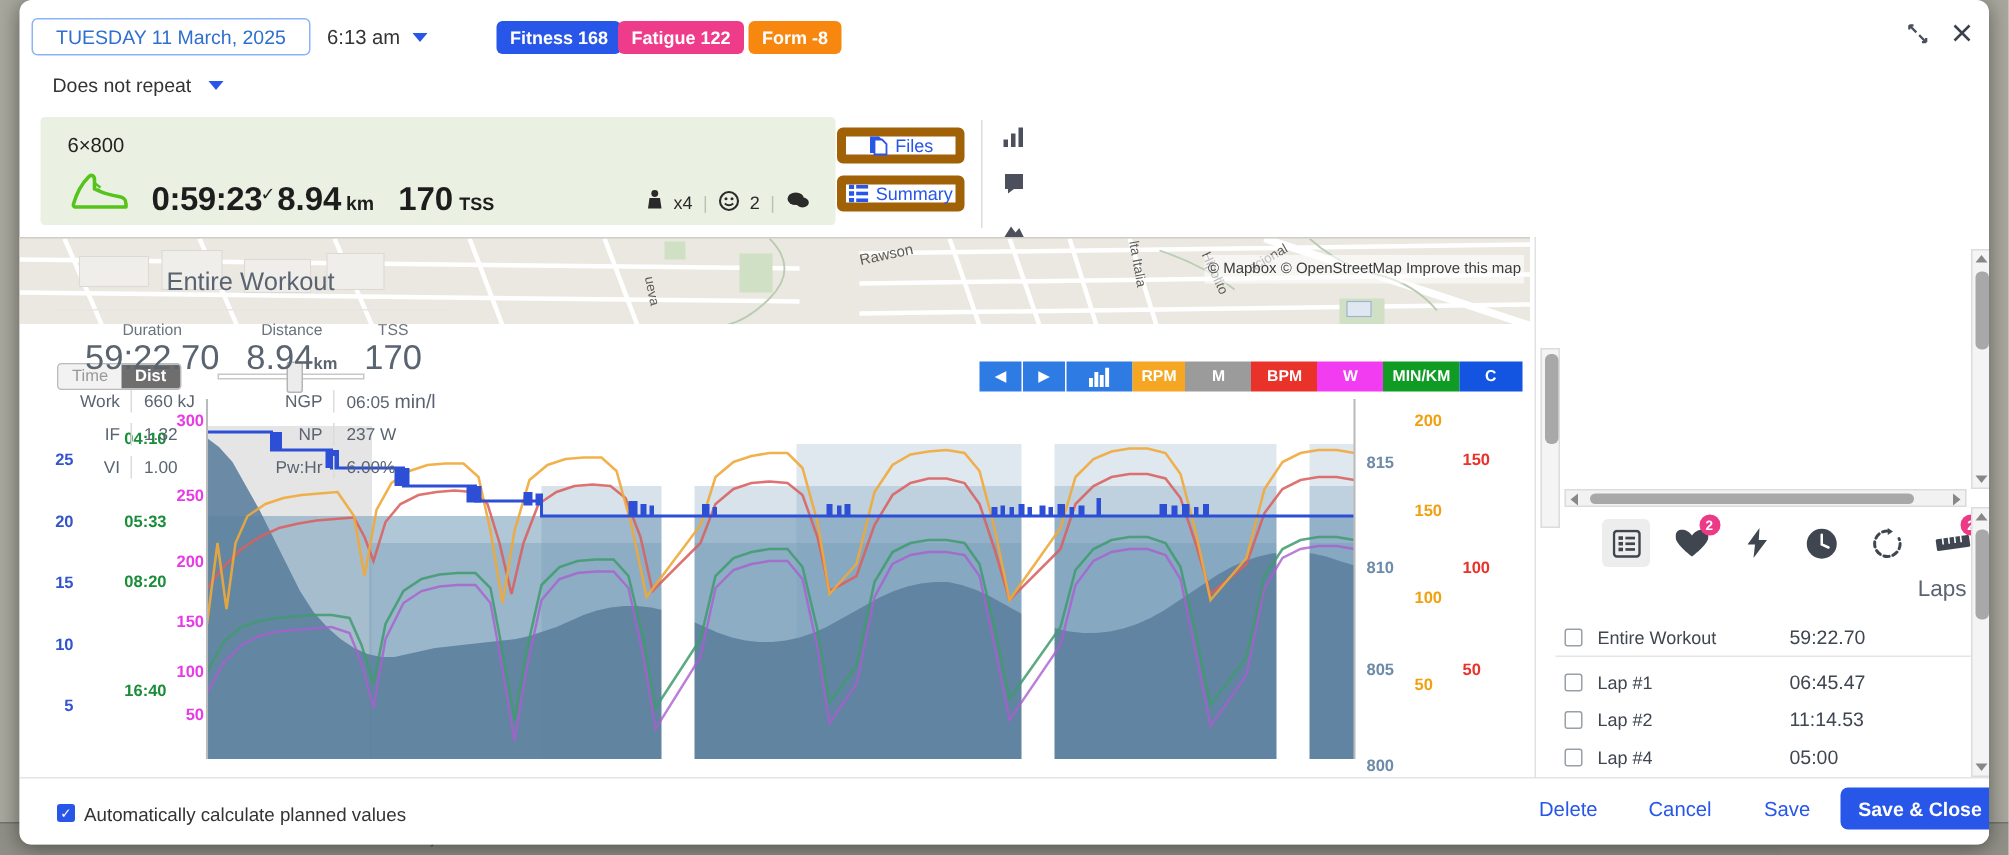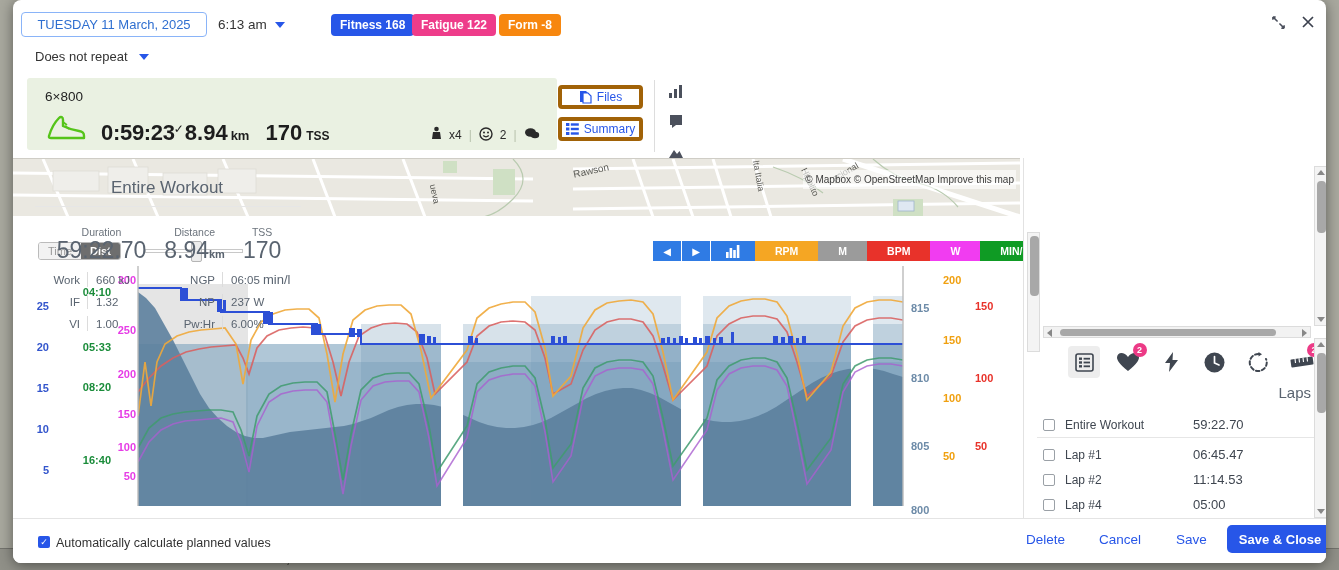--- a/index.html
+++ b/index.html
@@ -53,21 +53,21 @@
   .w-time { font-size:22px; font-weight:bold; color:#1d1d1d; letter-spacing:-.3px; }
   .w-chk { color:#1d1d1d; font-size:12px; position:relative; top:-7px; left:-1px; }
   .w-dist { font-size:22px; font-weight:bold; color:#1d1d1d; }
   .w-unit { font-size:13px; font-weight:bold; color:#1d1d1d; margin-left:3px; }
   .w-tss { font-size:22px; font-weight:bold; color:#1d1d1d; margin-left:16px; }
   .w-tsslbl { font-size:12px; font-weight:bold; color:#1d1d1d; margin-left:4px; }
   .w-icons { position:absolute; left:418px; top:126px; display:flex; align-items:center; gap:7px;
              font-size:12px; color:#2a2a2a; }
   .w-sep { color:#b9c3ae; }
   .btn-out {
-    position:absolute; width:85px; height:24px; border:4px solid #a16207; border-radius:4px;
+    position:absolute; width:85px; height:24px; border:6px solid #a16207; border-radius:4px;
     color:#2756e8; font-size:12px; background:#fff; display:flex; align-items:center;
     justify-content:center; gap:5px;
   }
   .btn-files { left:545px; top:85px; }
   .btn-summary { left:545px; top:117px; }
   .vdiv { position:absolute; left:641px; top:80px; width:1px; height:72px; background:#ddd; }
   .icon-col { position:absolute; left:655px; top:84px; display:flex; flex-direction:column; gap:12px; }
 
   
   .map { position:absolute; left:0; top:158px; width:1007px; height:58px;
@@ -86,36 +86,36 @@
   .slider { position:absolute; left:132px; top:249px; width:98px; height:4px;
             background:#fff; border:1px solid #c8c8c8; }
   .slider-knob { position:absolute; left:178px; top:241px; width:11px; height:21px;
                  background:#ececec; border:1px solid #b5b5b5; border-radius:2px; }
   .navbtns { position:absolute; left:640px; top:241px; display:flex; gap:1px; }
   .navbtns div { width:28px; height:20px; background:#2f7be4; display:flex; align-items:center;
                  justify-content:center; color:#fff; font-size:10px; }
   .navbtns .wide { width:44px; }
   .legend { position:absolute; left:742px; top:241px; display:flex; }
   .legend div { height:20px; display:flex; align-items:center; justify-content:center;
-                color:#fff; font-size:10.5px; font-weight:bold; padding:0 20px; }
+                color:#fff; font-size:10.5px; font-weight:bold; padding:0 6px; }
 
   .plot { position:absolute; left:18px; top:266px; width:985px; height:252px; }
   .plot svg { display:block; }
 
   
   .rpanel { position:absolute; left:1010px; top:158px; width:303px; height:360px; background:#fff;
             border-left:1px solid #e2e2e2; }
   .sb-v { position:absolute; width:13px; background:#f4f4f4; border:1px solid #dcdcdc; }
   .sb-thumb { position:absolute; left:2px; width:9px; background:#a8a8a8; border-radius:4px; }
   .sb-arrow { position:absolute; left:2px; width:0;height:0;border-left:4px solid transparent;
               border-right:4px solid transparent; }
   .ew-title { position:absolute; left:20px; top:178px; width:268px; text-align:center;
               font-size:17px; color:#5a6470; }
   .ew-line { position:absolute; left:22px; top:206px; width:266px; height:1px; background:#e6e6e6; }
-  .stats { position:absolute; left:22px; top:214px; width:268px;margin-top:12px; }
+  .stats { position:absolute; left:22px; top:214px; width:268px; }
   .s-top { display:flex; justify-content:center; gap:18px; align-items:flex-end; }
   .s-col { text-align:center; }
   .s-lbl { font-size:10.5px; color:#6b737c; }
   .s-val { font-size:23px; color:#5a6470; font-weight:300; line-height:1.05; }
   .s-unit { font-size:11px; font-weight:bold; color:#5a6470; }
   .s-grid { margin-top:10px; display:grid; grid-template-columns:52px 1px 76px 58px 1px 72px;
             row-gap:7px; font-size:11.5px; color:#5a6470; align-items:center; }
   .s-k { text-align:right; padding-right:7px; }
   .s-vline { background:#dcdcdc; height:15px; }
   .s-v { padding-left:8px; }

